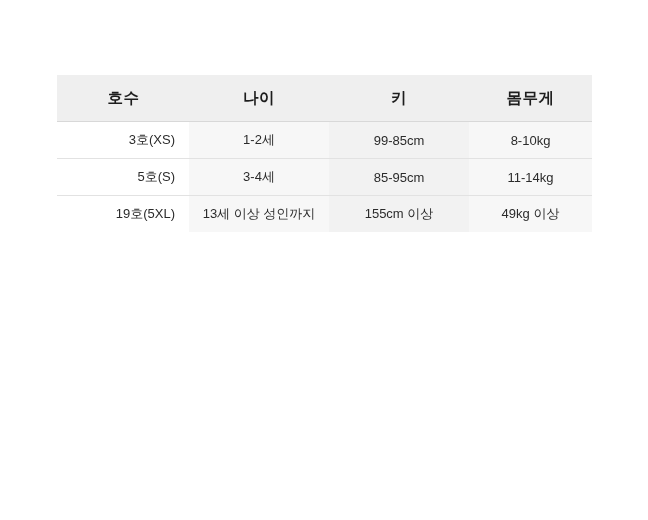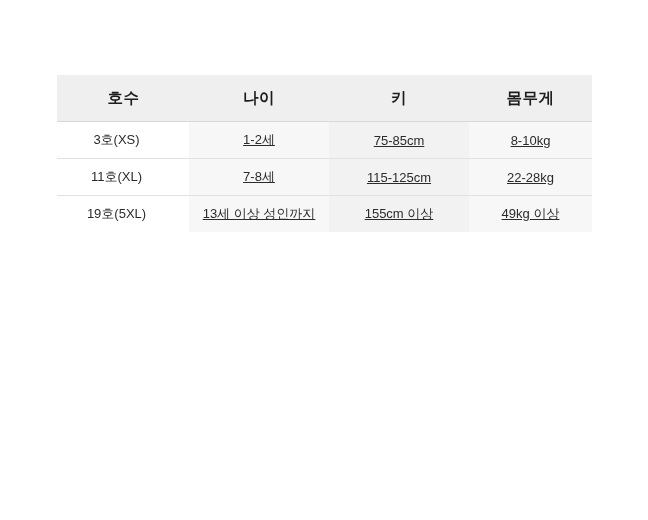--- a/index.html
+++ b/index.html
@@ -50,26 +50,26 @@
     font-family: Liberation Serif, serif;
   }
   table.size-table td {
     height: 34px;
     font-size: 13px;
     color: #2b2b2b;
     text-align: center;
     border-bottom: 1px solid #e2e2e2;
   }
   table.size-table td.label-cell {
+    text-align: right;
     padding-right: 14px;
     background: #ffffff;
   }
   table.size-table td.val-cell {
     background: #f7f7f7;
-    text-decoration: underline;
   }
   table.size-table tr:last-child td {
     border-bottom: none;
   }
   table.size-table td.val-cell.alt {
     background: #f2f2f2;
   }
 </style>
 </head>
 <body>
@@ -88,28 +88,28 @@
           <th class="col-head-0">호수</th>
           <th>나이</th>
           <th>키</th>
           <th>몸무게</th>
         </tr>
       </thead>
       <tbody>
         <tr>
           <td class="label-cell">3호(XS)</td>
           <td class="val-cell">1-2세</td>
-          <td class="val-cell alt">75-85cm</td>
+          <td class="val-cell alt">99-85cm</td>
           <td class="val-cell">8-10kg</td>
         </tr>
         <tr>
-          <td class="label-cell">11호(XL)</td>
-          <td class="val-cell">7-8세</td>
-          <td class="val-cell alt">115-125cm</td>
-          <td class="val-cell">22-28kg</td>
+          <td class="label-cell">5호(S)</td>
+          <td class="val-cell">3-4세</td>
+          <td class="val-cell alt">85-95cm</td>
+          <td class="val-cell">11-14kg</td>
         </tr>
         <tr>
           <td class="label-cell">19호(5XL)</td>
           <td class="val-cell">13세 이상 성인까지</td>
           <td class="val-cell alt">155cm 이상</td>
           <td class="val-cell">49kg 이상</td>
         </tr>
       </tbody>
     </table>
   </div>

